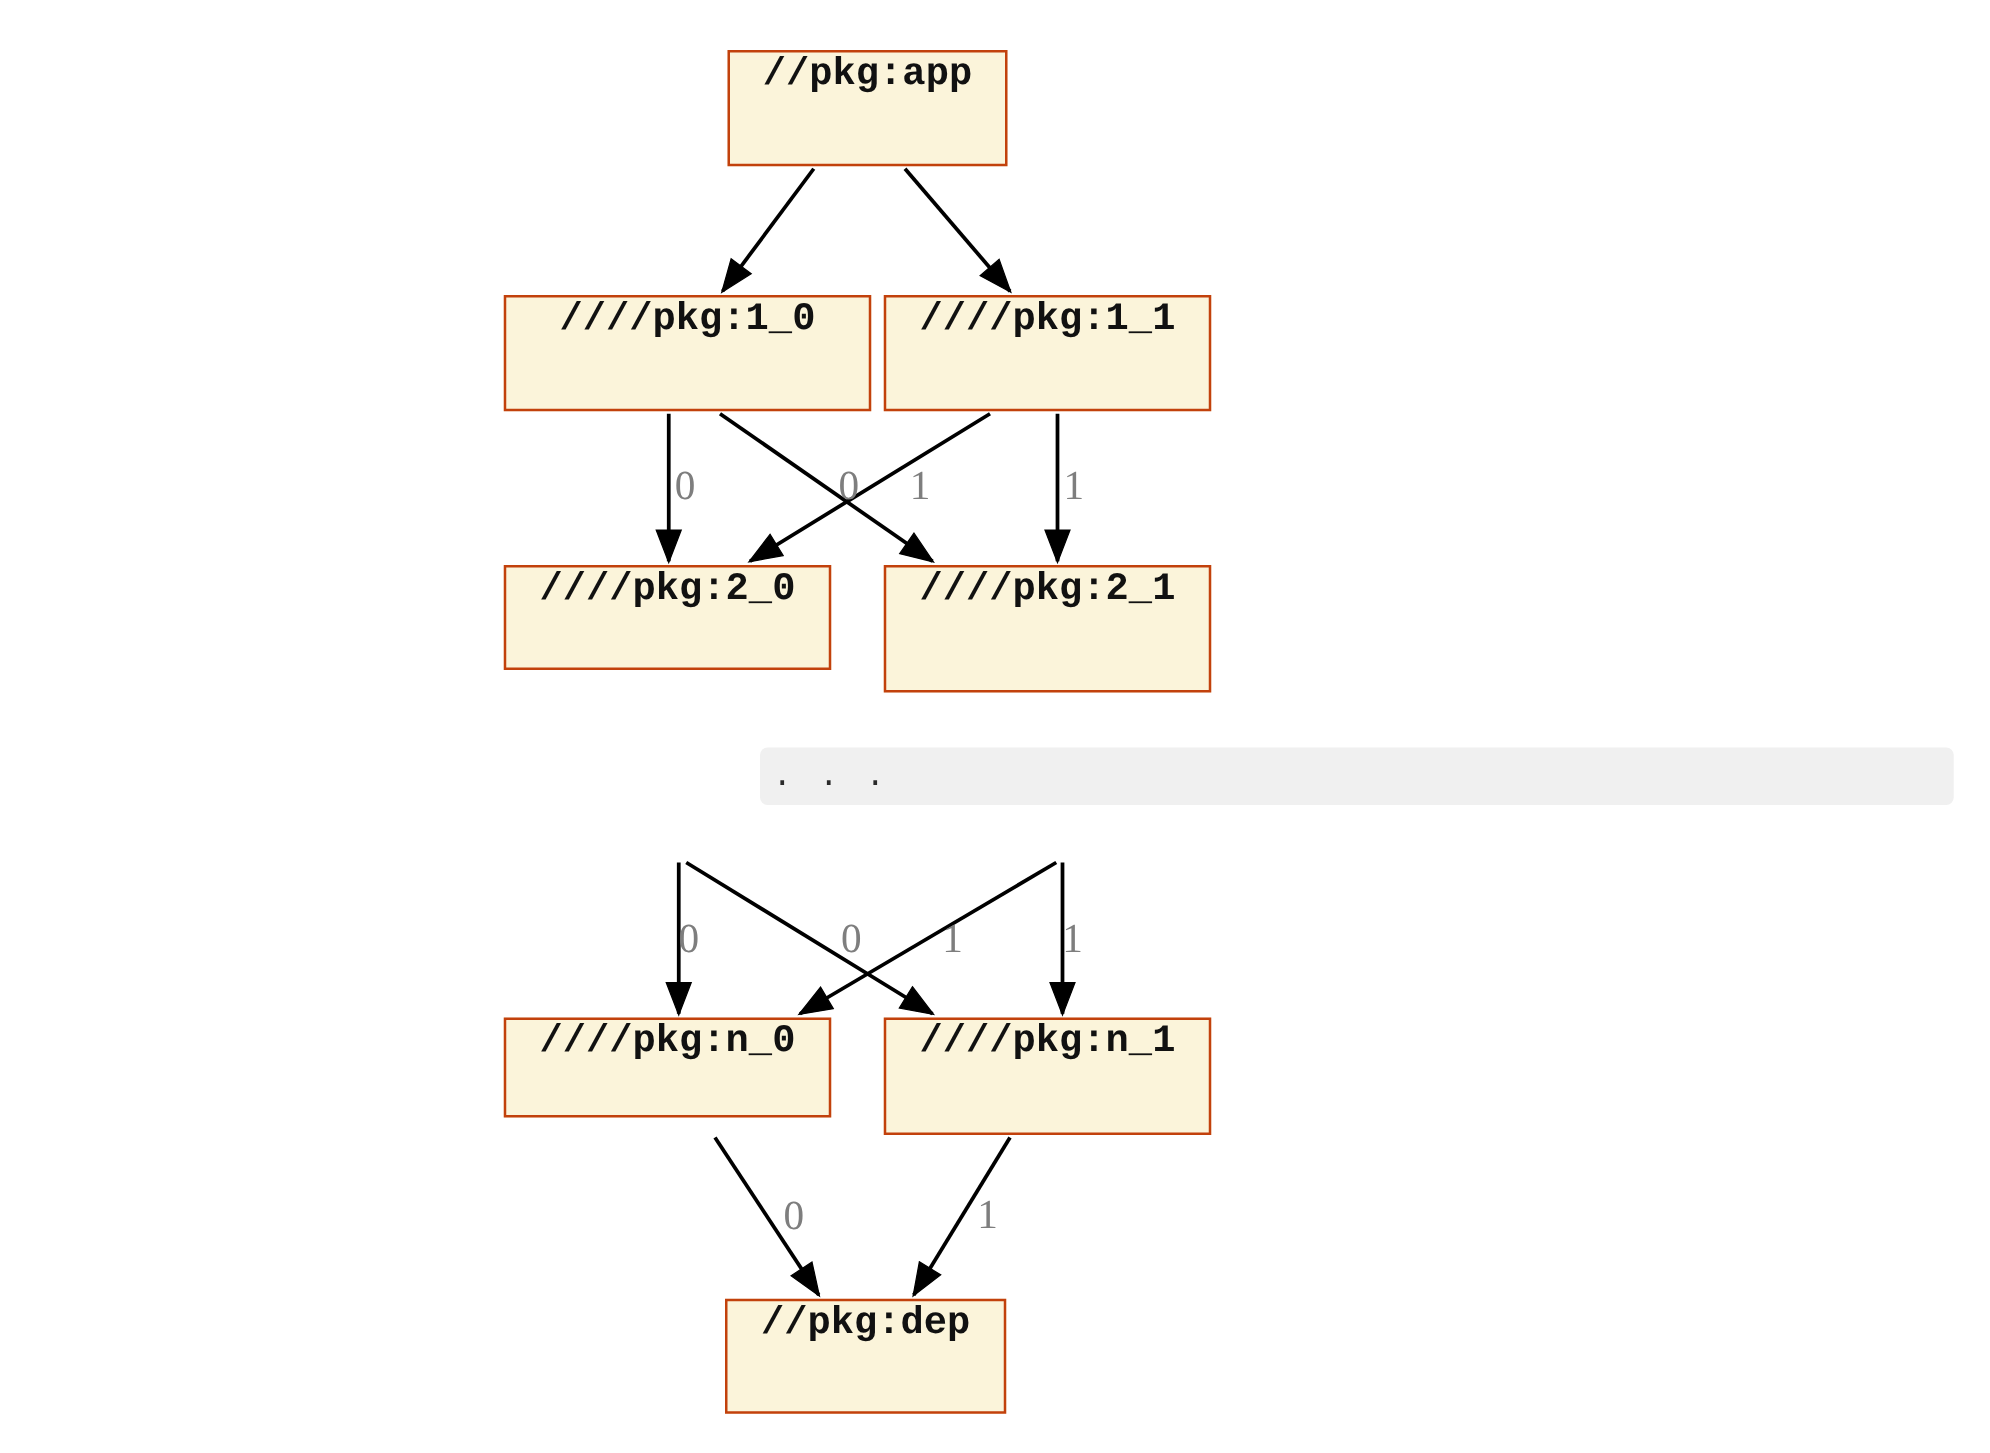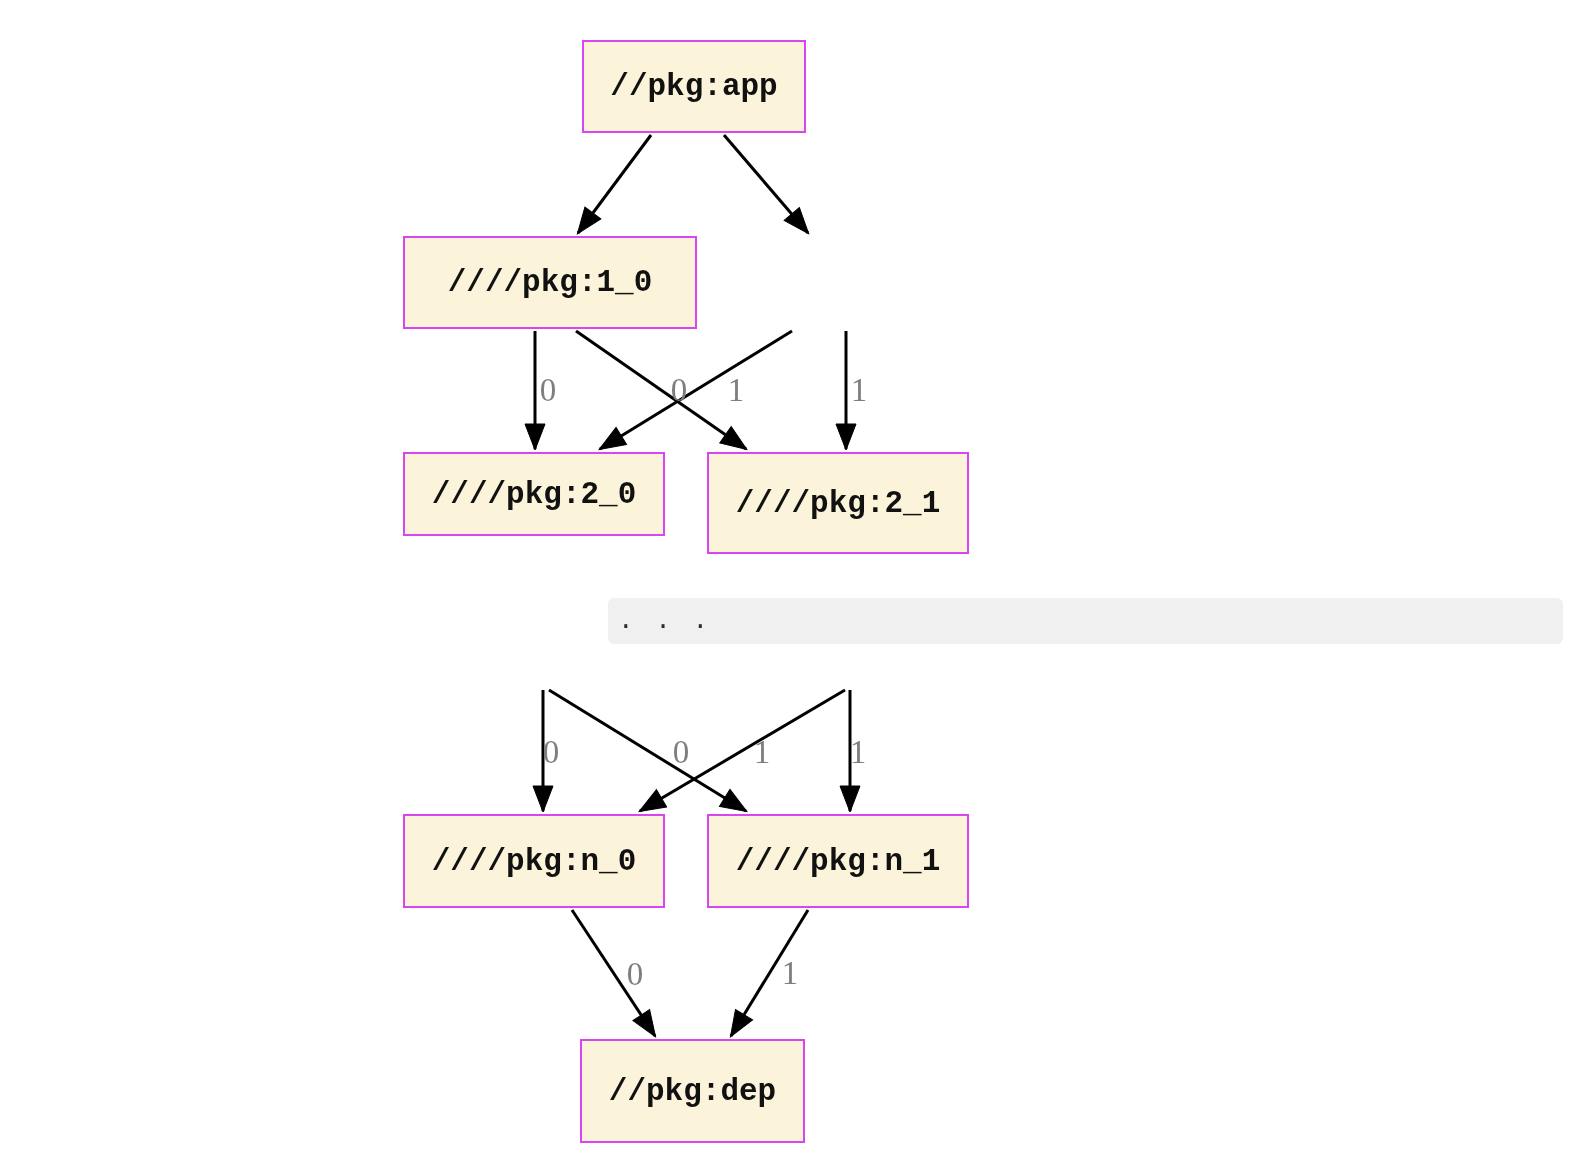--- a/index.html
+++ b/index.html
@@ -25,23 +25,22 @@
   }
   .edge-line {
     stroke: #000000;
     stroke-width: 3;
     fill: none;
   }
   .node {
     position: absolute;
     box-sizing: border-box;
     background: #fbf4da;
-    border: 2px solid #d946ef;
+    border: 2px solid #c2410c;
     display: flex;
-    align-items: center;
     justify-content: center;
   }
   .node-label {
     font-family: "Liberation Mono", monospace;
     font-weight: 700;
     font-size: 31px;
     color: #111111;
     white-space: nowrap;
   }
   .edge-label {
@@ -102,42 +101,45 @@
   </svg>
 
   <div class="node" style="left:582px; top:40px; width:224px; height:93px">
     <span class="node-label">//pkg:app</span>
   </div>
 
   <div class="node" style="left:403px; top:236px; width:294px; height:93px">
     <span class="node-label">////pkg:1_0</span>
   </div>
 
+  <div class="node" style="left:707px; top:236px; width:262px; height:93px">
+    <span class="node-label">////pkg:1_1</span>
+  </div>
 
   <div class="node" style="left:403px; top:452px; width:262px; height:84px">
     <span class="node-label">////pkg:2_0</span>
   </div>
 
   <div class="node" style="left:707px; top:452px; width:262px; height:102px">
     <span class="node-label">////pkg:2_1</span>
   </div>
 
   <div class="ellipsis-band">
     <span class="ellipsis-text">. . .</span>
   </div>
 
-  <div class="node" style="left:403px; top:814px; width:262px; height:94px">
+  <div class="node" style="left:403px; top:814px; width:262px; height:80px">
     <span class="node-label">////pkg:n_0</span>
   </div>
 
   <div class="node" style="left:707px; top:814px; width:262px; height:94px">
     <span class="node-label">////pkg:n_1</span>
   </div>
 
-  <div class="node" style="left:580px; top:1039px; width:225px; height:104px">
+  <div class="node" style="left:580px; top:1039px; width:225px; height:92px">
     <span class="node-label">//pkg:dep</span>
   </div>
 
   <span class="edge-label" style="left:548px; top:390px">0</span>
   <span class="edge-label" style="left:679px; top:390px">0</span>
   <span class="edge-label" style="left:736px; top:390px">1</span>
   <span class="edge-label" style="left:859px; top:390px">1</span>
 
   <span class="edge-label" style="left:551px; top:752px">0</span>
   <span class="edge-label" style="left:681px; top:752px">0</span>

